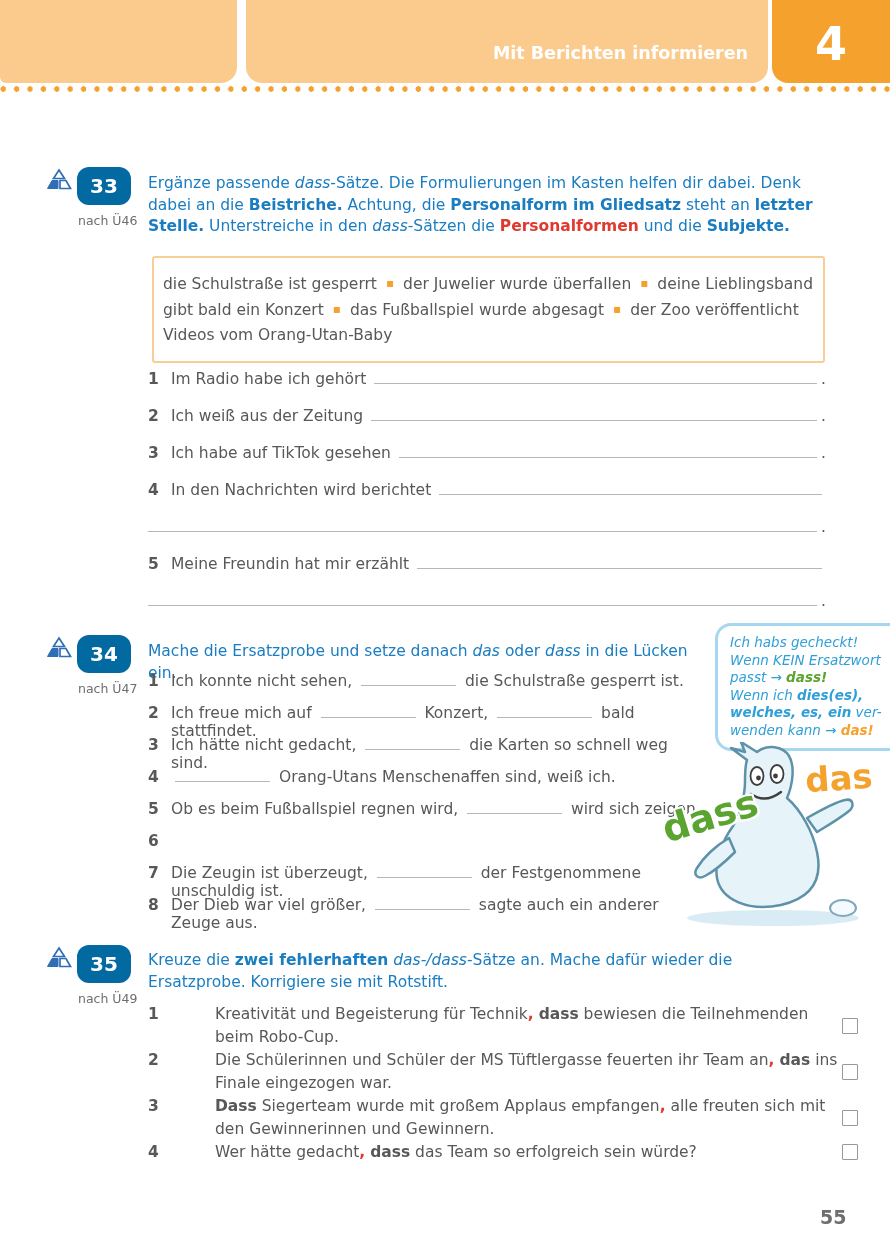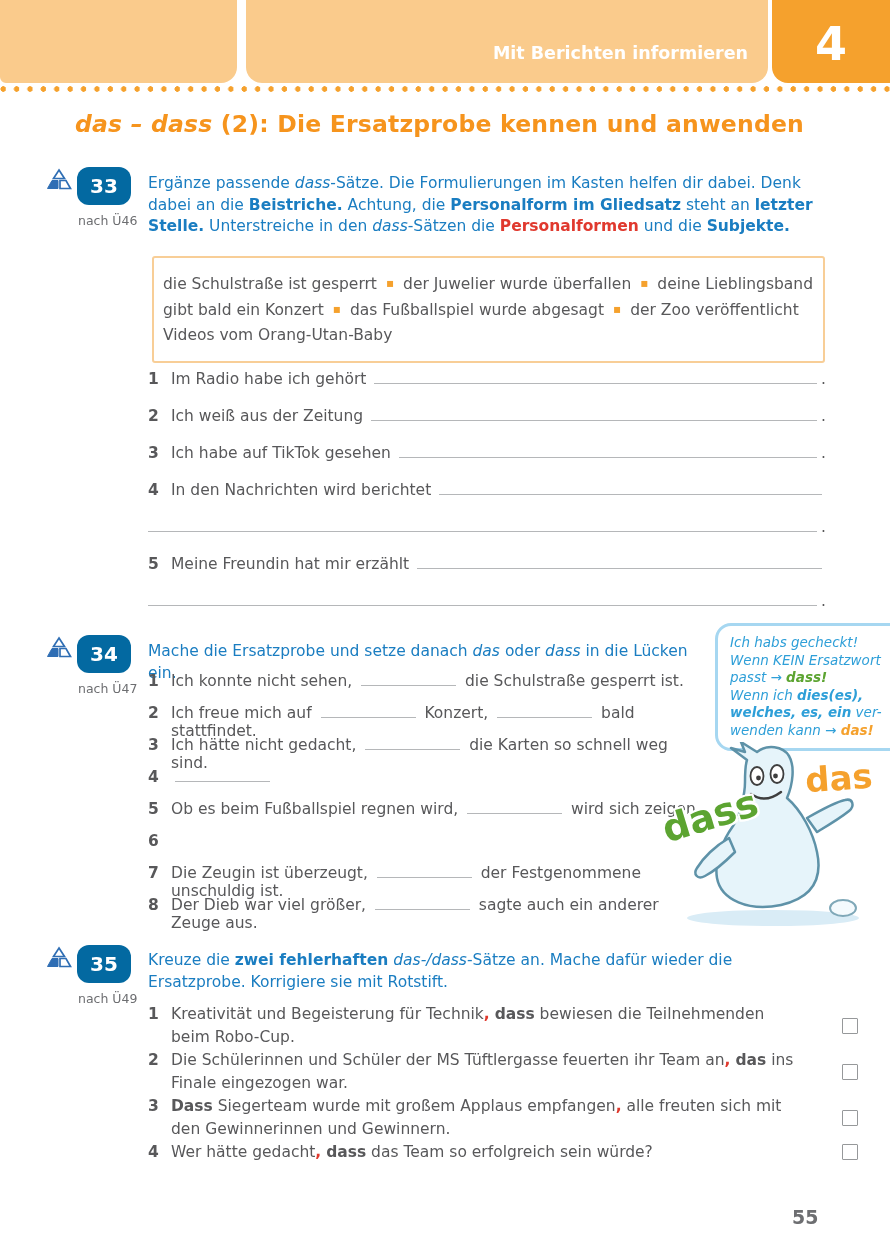--- a/index.html
+++ b/index.html
@@ -67,40 +67,39 @@
   .word-dass { position:absolute; left:6px; top:52px; font-size:38px; font-weight:bold;
     color:#5CA431; transform:rotate(-17deg);
     text-shadow:-2px -2px 0 #fff, 2px -2px 0 #fff, -2px 2px 0 #fff, 2px 2px 0 #fff; }
   .word-das { position:absolute; left:150px; top:16px; font-size:34px; font-weight:bold;
     color:#F5A12D; transform:rotate(-4deg);
     text-shadow:-2px -2px 0 #fff, 2px -2px 0 #fff, -2px 2px 0 #fff, 2px 2px 0 #fff; }
   
   .items35 { position:absolute; left:148px; top:1003px; width:718px; font-size:15.5px; }
   .row35 { display:flex; align-items:center; margin-bottom:1px; }
   .row35 .num { align-self:flex-start; line-height:22.5px; }
-  .t35 { width:630px; line-height:22.5px; }
+  .t35 { width:630px; line-height:22.5px;margin-left:44px; }
   .cbcol { flex:1; display:flex; justify-content:flex-end; padding-right:8px; }
   .cb { width:16px; height:16px; border:1.6px solid #96989A; background:#fff; border-radius:1px; }
-  .page-num { position:absolute; left:792px; top:1206px; font-size:19px; font-weight:bold; color:#6D6E71; }
+  .page-num { position:absolute; left:820px; top:1206px; font-size:19px; font-weight:bold; color:#6D6E71; }
 </style>
 </head>
 <body>
 
 <div id="page">
 
   <div class="hblock hblock-left"></div>
   <div class="hblock hblock-main">
     <span class="section-title">Mit Berichten informieren</span>
   </div>
   <div class="hblock hblock-num">
     <span class="chapter-num">4</span>
   </div>
   <div class="dots"></div>
 
-  <div class="page-title"><span class="ital">das – dass</span><span> (2): Die Ersatzprobe kennen und anwenden</span></div>
 
   <svg class="pyr-icon" style="left:44px;top:168px" viewBox="0 0 30 30">
     <polygon points="15,2 20.5,10.5 9.5,10.5" fill="none" stroke="#2F6EB4" stroke-width="1.7"></polygon>
     <polygon points="8,12.5 14,12.5 14,20.5 3.5,20.5" fill="#2F6EB4" stroke="#2F6EB4" stroke-width="1"></polygon>
     <polygon points="16,12.5 22,12.5 26.5,20.5 16,20.5" fill="none" stroke="#2F6EB4" stroke-width="1.7"></polygon>
   </svg>
   <div class="badge" style="left:77px;top:167px">33</div>
   <div class="ref" style="left:78px;top:213px">nach Ü46</div>
   <div class="instr" style="left:148px;top:173px;width:682px"><span>Ergänze passende </span><span class="i">dass</span><span>-Sätze. Die Formulierungen im Kasten helfen dir dabei. Denk dabei an die </span><span class="b">Beistriche.</span><span> Achtung, die </span><span class="b">Personalform im Gliedsatz</span><span> steht an </span><span class="b">letzter Stelle.</span><span> Unterstreiche in den </span><span class="i">dass</span><span>-Sätzen die </span><span class="b red">Personalformen</span><span> und die </span><span class="b">Subjekte.</span></div>
 
@@ -162,21 +161,21 @@
     <div class="row34">
       <span class="num">2</span>
       <span><span>Ich freue mich auf </span><span class="gap"></span><span> Konzert, </span><span class="gap"></span><span> bald stattfindet.</span></span>
     </div>
     <div class="row34">
       <span class="num">3</span>
       <span><span>Ich hätte nicht gedacht, </span><span class="gap"></span><span> die Karten so schnell weg sind.</span></span>
     </div>
     <div class="row34">
       <span class="num">4</span>
-      <span><span class="gap"></span></span>
+      <span><span class="gap"></span><span> Orang-Utans Menschenaffen sind, weiß ich.</span></span>
     </div>
     <div class="row34">
       <span class="num">5</span>
       <span><span>Ob es beim Fußballspiel regnen wird, </span><span class="gap"></span><span> wird sich zeigen.</span></span>
     </div>
     <div class="row34">
       <span class="num">6</span>
     </div>
     <div class="row34">
       <span class="num">7</span>

